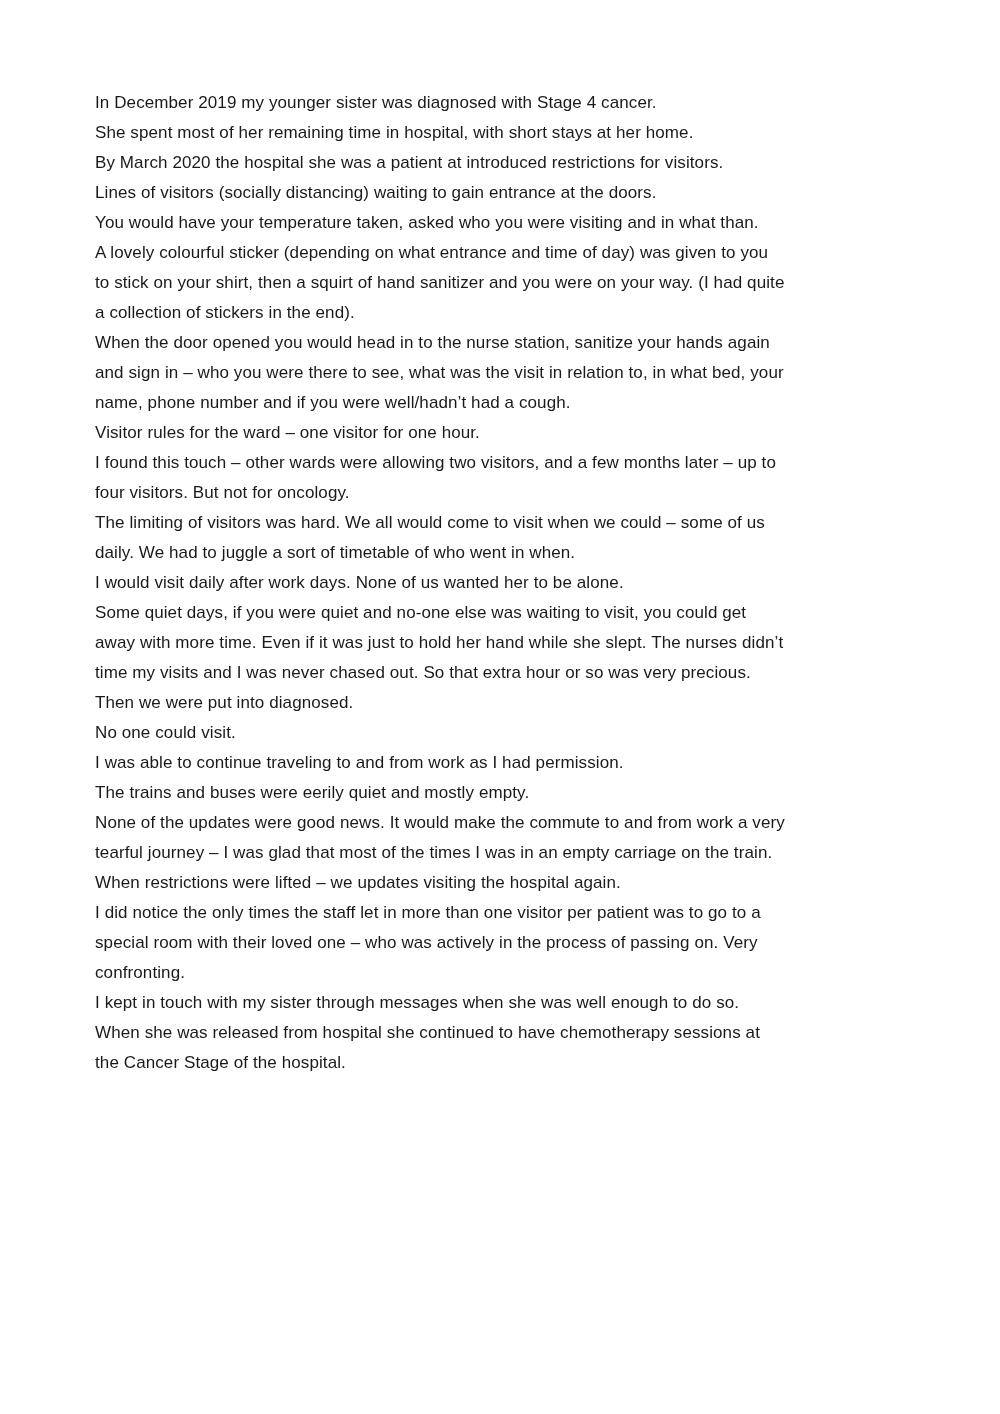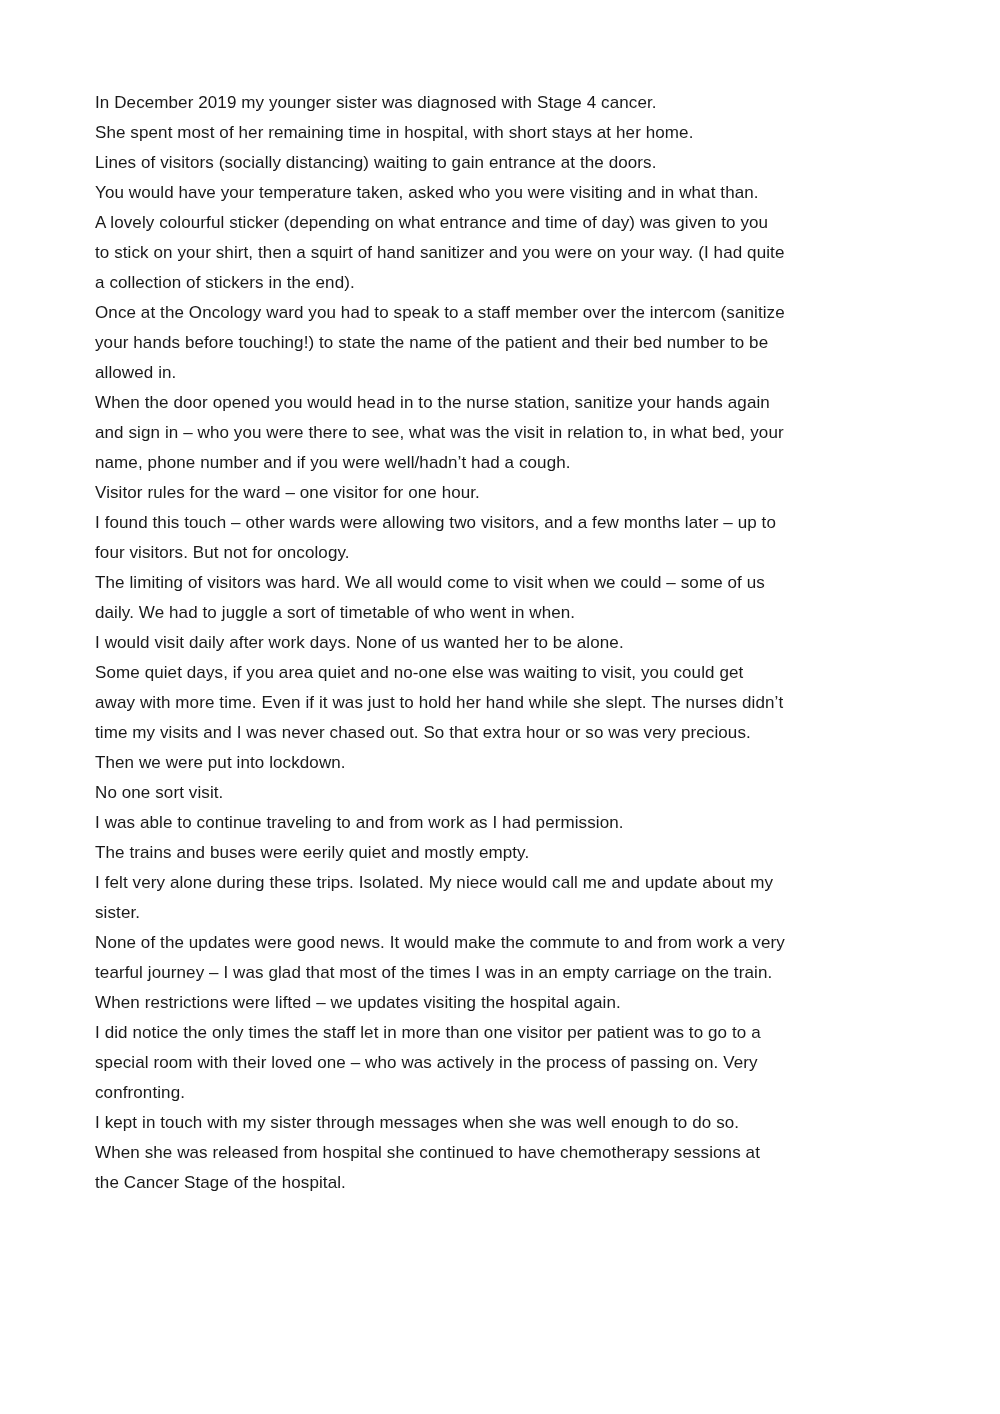--- a/index.html
+++ b/index.html
@@ -31,46 +31,42 @@
     white-space: pre-line; 
   }
 </style>
 </head>
 <body>
 
 <div class="page">
   <div class="text-body" id="text-body">
       <p class="para">In December 2019 my younger sister was diagnosed with Stage 4 cancer.</p>
       <p class="para">She spent most of her remaining time in hospital, with short stays at her home.</p>
+      <p class="para">By March 2020 the hospital she was a patient at introduced restrictions for visitors.</p>
       <p class="para">Lines of visitors (socially distancing) waiting to gain entrance at the doors.</p>
       <p class="para">You would have your temperature taken, asked who you were visiting and in what than.</p>
       <p class="para">A lovely colourful sticker (depending on what entrance and time of day) was given to you
 to stick on your shirt, then a squirt of hand sanitizer and you were on your way. (I had quite
 a collection of stickers in the end).</p>
-      <p class="para">Once at the Oncology ward you had to speak to a staff member over the intercom (sanitize
-your hands before touching!) to state the name of the patient and their bed number to be
-allowed in.</p>
       <p class="para">When the door opened you would head in to the nurse station, sanitize your hands again
 and sign in – who you were there to see, what was the visit in relation to, in what bed, your
 name, phone number and if you were well/hadn’t had a cough.</p>
       <p class="para">Visitor rules for the ward – one visitor for one hour.</p>
       <p class="para">I found this touch – other wards were allowing two visitors, and a few months later – up to
 four visitors. But not for oncology.</p>
       <p class="para">The limiting of visitors was hard. We all would come to visit when we could – some of us
 daily. We had to juggle a sort of timetable of who went in when.</p>
       <p class="para">I would visit daily after work days. None of us wanted her to be alone.</p>
-      <p class="para">Some quiet days, if you area quiet and no-one else was waiting to visit, you could get
+      <p class="para">Some quiet days, if you were quiet and no-one else was waiting to visit, you could get
 away with more time. Even if it was just to hold her hand while she slept. The nurses didn’t
 time my visits and I was never chased out. So that extra hour or so was very precious.</p>
-      <p class="para">Then we were put into lockdown.</p>
-      <p class="para">No one sort visit.</p>
+      <p class="para">Then we were put into diagnosed.</p>
+      <p class="para">No one could visit.</p>
       <p class="para">I was able to continue traveling to and from work as I had permission.</p>
       <p class="para">The trains and buses were eerily quiet and mostly empty.</p>
-      <p class="para">I felt very alone during these trips. Isolated. My niece would call me and update about my
-sister.</p>
       <p class="para">None of the updates were good news. It would make the commute to and from work a very
 tearful journey – I was glad that most of the times I was in an empty carriage on the train.</p>
       <p class="para">When restrictions were lifted – we updates visiting the hospital again.</p>
       <p class="para">I did notice the only times the staff let in more than one visitor per patient was to go to a
 special room with their loved one – who was actively in the process of passing on. Very
 confronting.</p>
       <p class="para">I kept in touch with my sister through messages when she was well enough to do so.</p>
       <p class="para">When she was released from hospital she continued to have chemotherapy sessions at
 the Cancer Stage of the hospital.</p>
     </div>

